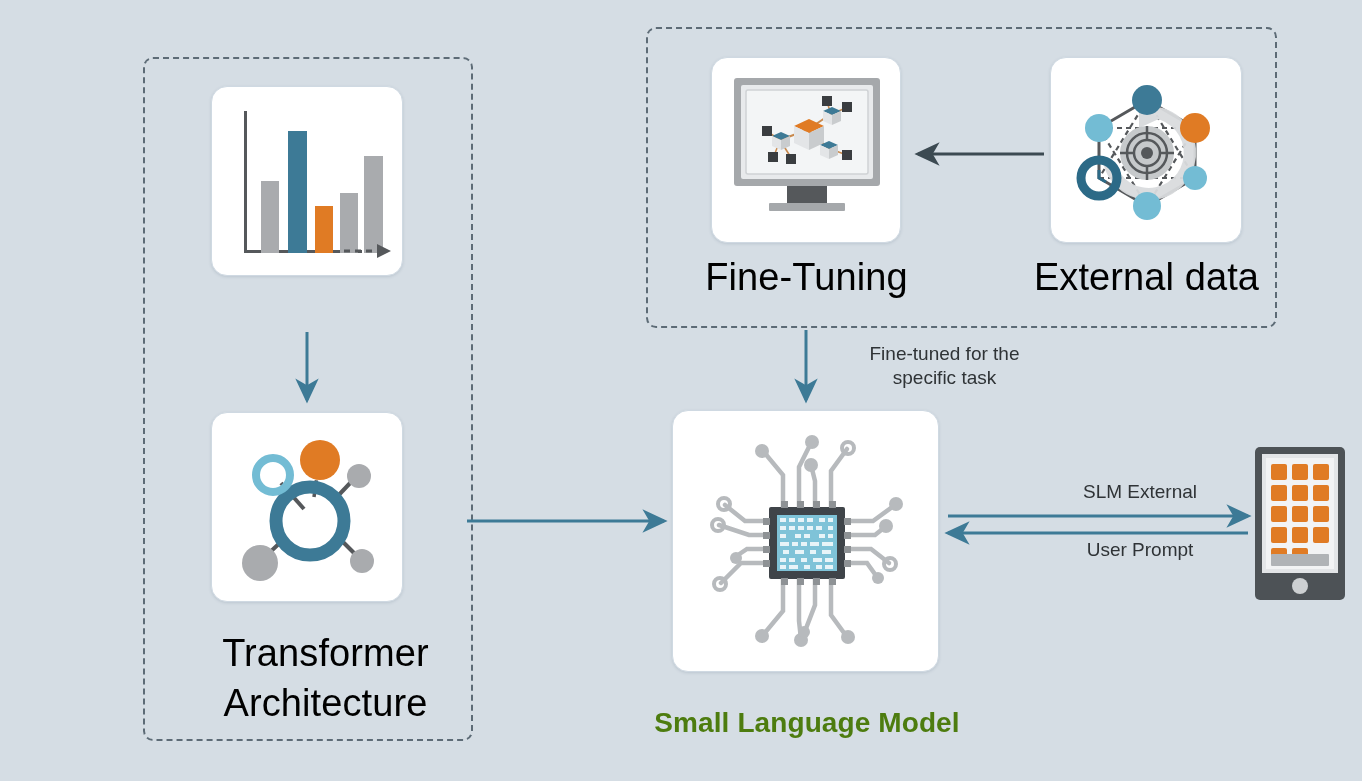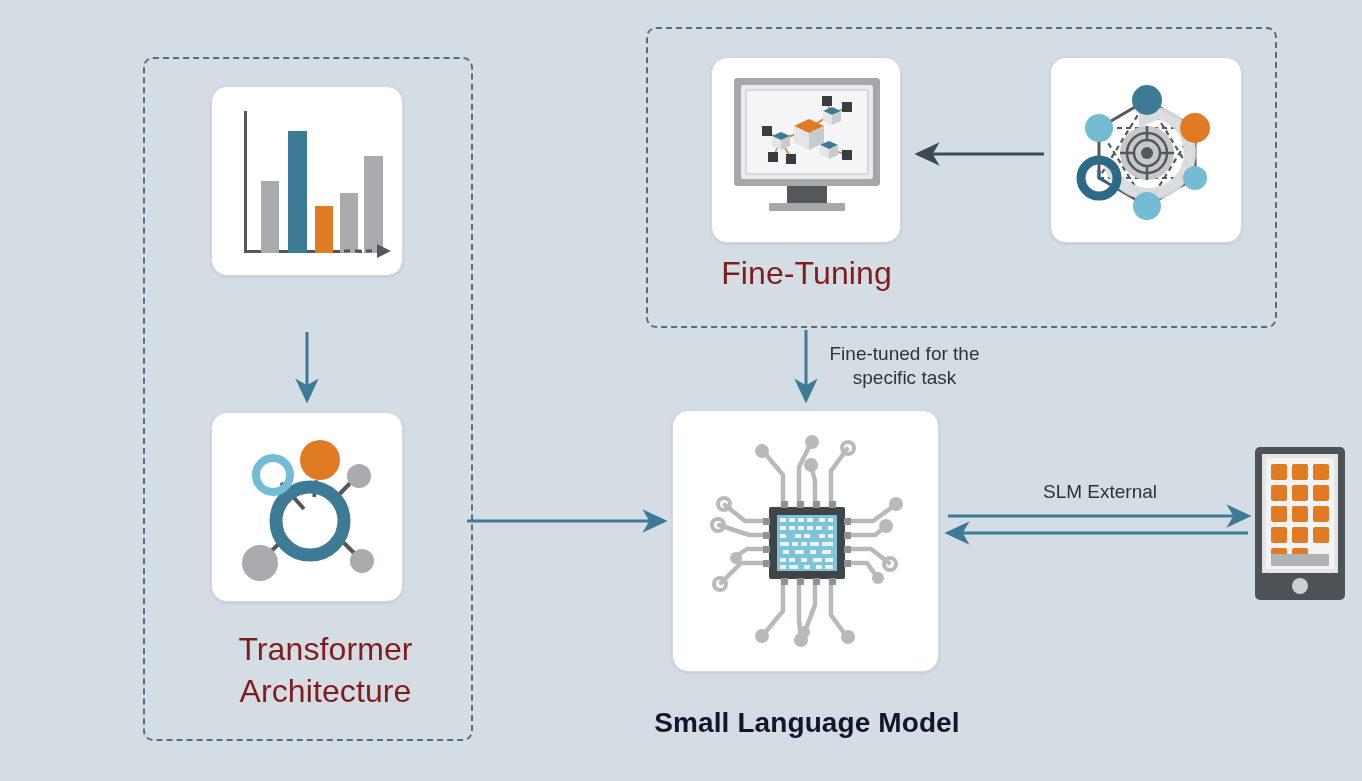--- a/index.html
+++ b/index.html
@@ -35,43 +35,44 @@
   }
   #card-training-data{ left:211px; top:86px; width:192px; height:190px; }
   #card-transformer{  left:211px; top:412px; width:192px; height:190px; }
   #card-finetuning{   left:711px; top:57px;  width:190px; height:186px; }
   #card-external{     left:1050px;top:57px;  width:192px; height:186px; }
   #card-slm{          left:672px; top:410px; width:267px; height:262px; }
 
   
   .label{
     position:absolute;
-    font-size:32px;
-    color:#7f1d1d;
+    font-size:38px;
+    color:#000000;
     text-align:center;
     line-height:1.32;
     letter-spacing:.1px;
     white-space:pre-line;
   }
   #label-training-data{ left:151px; top:286px; width:315px; }
   #label-transformer{   left:168px; top:628px; width:315px; }
   #label-finetuning{    left:690px; top:252px; width:233px; }
   #label-external{      left:1020px;top:252px; width:253px; }
   #label-slm{
     left:612px; top:705px; width:390px;
-    font-weight:bold; font-size:28px; color:#0f172a;
+    font-weight:bold; font-size:28px; color:#4d7c0f;
   }
 
   .edge-label{
     position:absolute;
     font-size:19px;
     color:#2f3336;
     text-align:center;
     line-height:1.28;
     white-space:pre-line;
+    margin-left:40px;
   }
   #label-edge-finetuned{ left:807px; top:342px; width:195px; }
   #label-edge-training{  left:473px; top:456px; width:195px; }
   #label-edge-slmresp{   left:975px; top:480px; width:250px; }
   #label-edge-userprompt{left:975px; top:538px; width:250px; }
 
   
   #arrow-layer{position:absolute;left:0;top:0;width:1362px;height:781px;pointer-events:none;}
 
   
@@ -221,20 +222,21 @@
 
       <circle cx="82" cy="30" r="15" fill="#3d7a96"></circle>
       <circle cx="130" cy="58" r="15" fill="#e07b24"></circle>
       <circle cx="34" cy="58" r="14" fill="#73bcd4"></circle>
       <circle cx="130" cy="108" r="12" fill="#73bcd4"></circle>
       <circle cx="82" cy="136" r="14" fill="#73bcd4"></circle>
       <circle cx="34" cy="108" r="18" fill="none" stroke="#2c6a87" stroke-width="9"></circle>
       <path d="M34,100 L34,108 L41,112" fill="none" stroke="#2c6a87" stroke-width="3"></path>
     </svg>
   </div>
+  <div class="label" id="label-external">External data</div>
 
   <div class="card" id="card-slm">
     <svg style="position:absolute;left:14px;top:14px;width:239px;height:234px;" viewBox="0 0 239 234">
       <g stroke="#b7babd" stroke-width="4.5" fill="none" stroke-linecap="round">
 
         <path d="M96,82 L96,50 L76,26"></path>
         <path d="M112,82 L112,42 L124,18"></path>
         <path d="M128,82 L128,56 L124,40"></path>
         <path d="M144,82 L144,46 L160,24"></path>
 
@@ -355,14 +357,15 @@
         <rect x="37" y="101" width="16" height="13" rx="2"></rect>
       </g>
       <rect x="16" y="107" width="58" height="12" rx="1" fill="#b0b3b6"></rect>
       <circle cx="45" cy="139" r="8" fill="#cdd0d2"></circle>
     </svg>
   </div>
 
   <div class="edge-label" id="label-edge-finetuned">Fine-tuned for the
 specific task</div>
   <div class="edge-label" id="label-edge-slmresp">SLM External</div>
+  <div class="edge-label" id="label-edge-userprompt">User Prompt</div>
 
 </div>
 
 </body></html>

